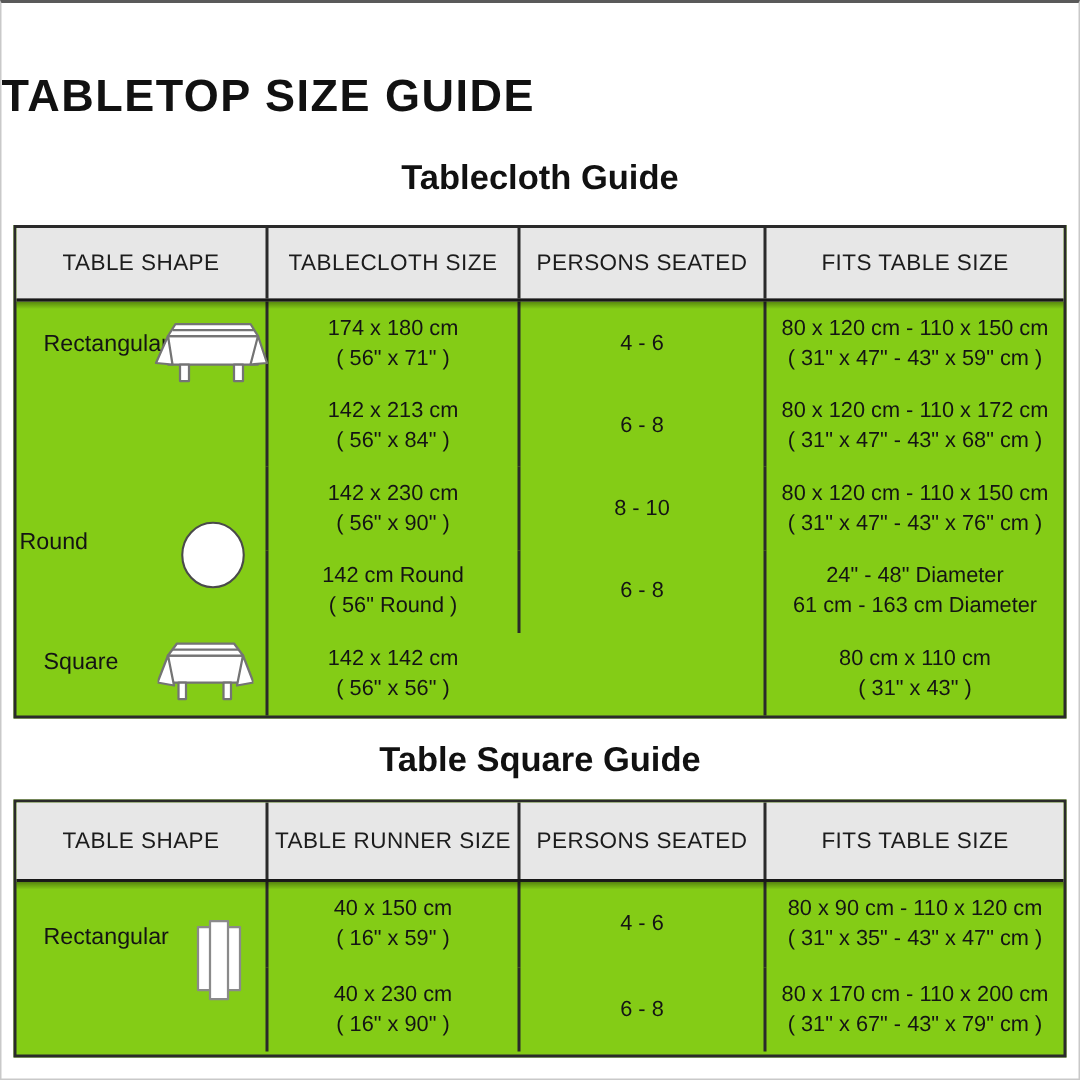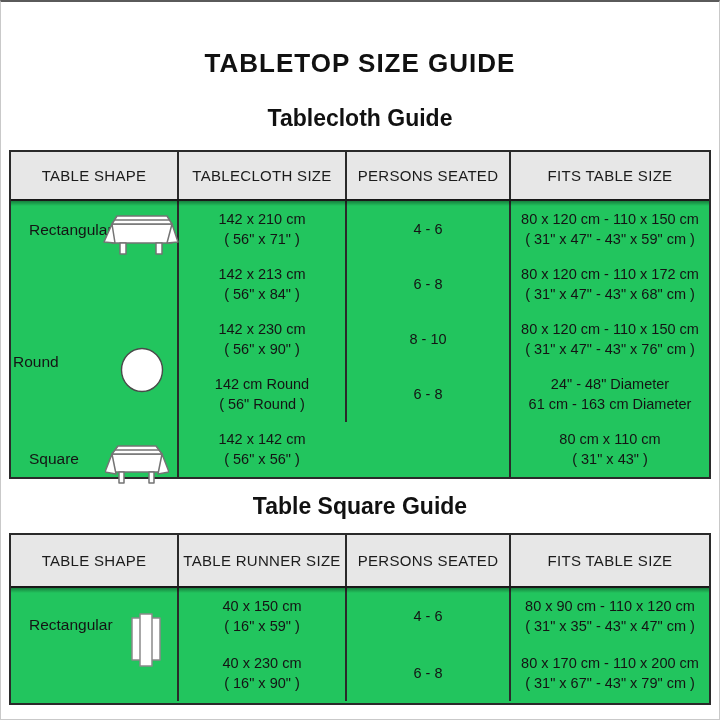--- a/index.html
+++ b/index.html
@@ -1,32 +1,32 @@
 <!DOCTYPE html>
 <html><head>
 <meta charset="utf-8">
 <style>
   html,body{margin:0;padding:0;background:#ffffff;}
   body{width:720px;height:720px;font-family:"Liberation Sans",sans-serif;color:#151515;}
   .sheet{position:relative;width:720px;height:720px;box-sizing:border-box;background:#fff;
          border:1px solid #c9c9c9;border-top:2px solid #5a5a5a;overflow:hidden;}
 
   
-  .title{position:absolute;top:46px;left:0;right:0;margin:0;text-align:center;
-         font-size:26px;font-weight:bold;letter-spacing:1px;color:#111;}
+  .title{position:absolute;top:46px;left:0;right:0;margin:0;
+         font-size:30px;font-weight:bold;letter-spacing:1px;color:#111;}
   .guide-heading{position:absolute;left:0;right:0;margin:0;text-align:center;
          font-size:23px;font-weight:bold;color:#111;}
   .sub1{top:103px;}
   .sub2{top:491px;}
 
   .logo{position:absolute;top:8px;right:8px;width:96px;height:90px;}
 
   
   :root{--line:#2a2a2a;}
-  .gtable{position:absolute;left:8px;right:8px;box-sizing:border-box;border:2px solid var(--line);background:#22c55e;}
+  .gtable{position:absolute;left:8px;right:8px;box-sizing:border-box;border:2px solid var(--line);background:#84cc16;}
   .table1{top:148px;height:329px;}
   .table2{top:531px;height:172px;}
 
   .thead{position:relative;display:grid;grid-template-columns:166px 168px 164px 1fr;
          background:#e7e7e7;border-bottom:2px solid var(--line);box-sizing:border-box;}
   .table1 .thead{height:49px;}
   .table2 .thead{height:53px;}
   .th{display:flex;align-items:center;justify-content:center;font-size:15px;letter-spacing:.3px;color:#1c1c1c;}
   .th + .th{border-left:2px solid var(--line);}
   .thead::after{content:"";position:absolute;left:0;right:0;top:100%;height:7px;z-index:3;
@@ -44,21 +44,21 @@
   
   .sg{position:absolute;left:0;width:166px;}
   .shape-label{position:absolute;font-size:15.5px;color:#141414;}
   .shape-icon{position:absolute;}
   .sg-rect1{top:0;height:168px;}
   .sg-rect1 .shape-label{left:18px;top:20px;}
   .sg-rect1 .shape-icon{left:92px;top:10px;}
   .sg-round{top:140px;height:56px;}
   .sg-round .shape-label{left:2px;top:12px;}
   .sg-round .shape-icon{left:108px;top:6px;}
-  .sg-square{top:239px;height:56px;}
+  .sg-square{top:222px;height:56px;}
   .sg-square .shape-label{left:18px;top:10px;}
   .sg-square .shape-icon{left:94px;top:0px;}
   .sg-rect2{top:0;height:113px;}
   .sg-rect2 .shape-label{left:18px;top:28px;}
   .sg-rect2 .shape-icon{left:114px;top:24px;}
 </style>
 </head>
 <body>
 
 <div class="sheet">
@@ -105,21 +105,21 @@
           <path d="M7 14 L0 32 L11 34 Z"></path>
           <path d="M57 14 L64 32 L53 34 Z"></path>
           <polygon points="13,6 51,6 57,14 7,14"></polygon>
           <line x1="10" y1="10" x2="54" y2="10"></line>
           <rect x="14" y="32" width="5" height="11"></rect>
           <rect x="44" y="32" width="5" height="11"></rect>
         </svg>
       </div>
 
       <div class="dc c2 r1">
-        <span>142 x 210 cm</span>
+        <span>174 x 180 cm</span>
         <span>( 56" x 71" )</span>
       </div>
       <div class="dc c3 r1">4 - 6</div>
       <div class="dc c4 r1">
         <span>80 x 120 cm - 110 x 150 cm</span>
         <span>( 31" x 47" - 43" x 59" cm )</span>
       </div>
 
       <div class="dc c2 r2">
         <span>142 x 213 cm</span>

